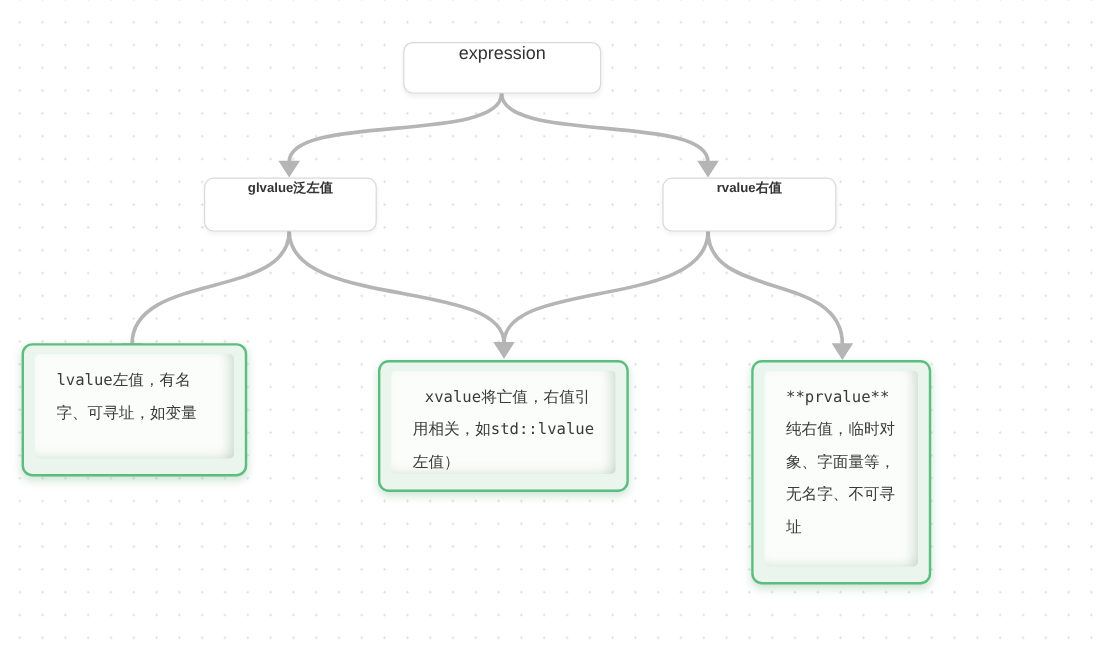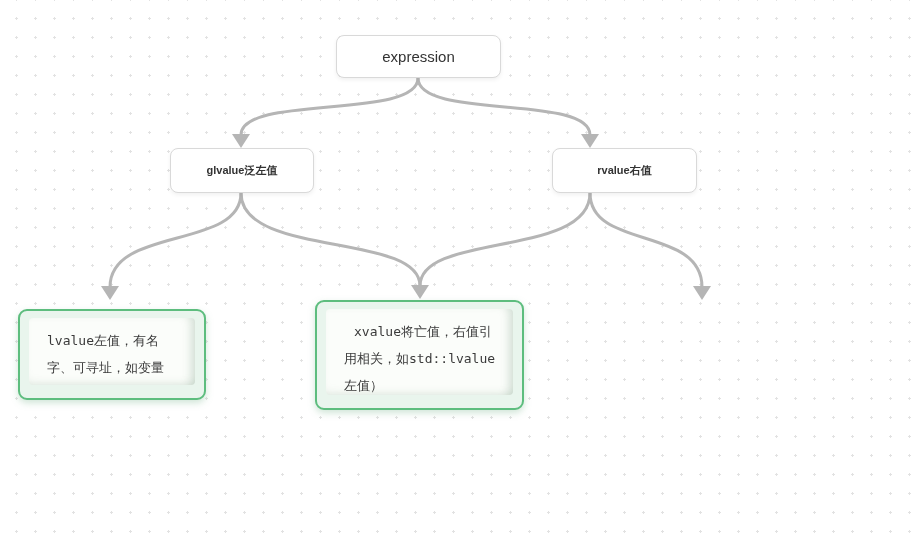--- a/index.html
+++ b/index.html
@@ -29,21 +29,21 @@
   svg.edges polygon { fill: #b5b5b5; }
 
   .node {
     position: absolute;
     z-index: 2;
     background: #ffffff;
     border: 1px solid #d9d9d9;
     border-radius: 8px;
     box-shadow: 0 2px 4px rgba(0,0,0,0.06);
     display: flex;
-    align-items: center;
+    align-items: flex-start;
     justify-content: center;
     font-size: 15px;
     color: #333333;
     cursor: default;
   }
   .node.bold { font-weight: 700; font-size: 11px; }
 
   .node-expression { left: 336px; top: 35px;  width: 165px; height: 43px; }
   .node-glvalue    { left: 170px; top: 148px; width: 144px; height: 45px; }
   .node-rvalue     { left: 527px; top: 148px; width: 145px; height: 45px; margin-left: 25px; }
@@ -67,21 +67,21 @@
     overflow: hidden;
   }
   .leaf-text {
     font-family: "DejaVu Sans Mono", "Liberation Mono", monospace;
     font-size: 13px;
     line-height: 27px;
     color: #3a3a3a;
     word-break: break-all;
   }
 
-  .leaf-lvalue  { left: 18px;  top: 309px; width: 188px; height: 91px; }
+  .leaf-lvalue  { left: 18px;  top: 286px; width: 188px; height: 111px; }
   .leaf-xvalue  { left: 315px; top: 300px; width: 209px; height: 110px; }
   .leaf-xvalue .leaf-text { text-indent: 10px; }
   .leaf-prvalue { left: 626px; top: 300px; width: 150px; height: 187px; }
 
   .watermark {
     position: absolute;
     right: 3px; bottom: 3px;
     z-index: 3;
     font-size: 17px;
     color: #d5d5d5;
@@ -131,15 +131,20 @@
       <div class="leaf-text">lvalue左值，有名字、可寻址，如变量</div>
     </div>
   </div>
 
   <div class="leaf leaf-xvalue">
     <div class="leaf-inner">
       <div class="leaf-text">xvalue将亡值，右值引用相关，如std::lvalue左值）</div>
     </div>
   </div>
 
+  <div class="leaf leaf-prvalue">
+    <div class="leaf-inner">
+      <div class="leaf-text">**prvalue**纯右值，临时对象、字面量等，无名字、不可寻址</div>
+    </div>
+  </div>
 
 
 </div>
 
 </body></html>

